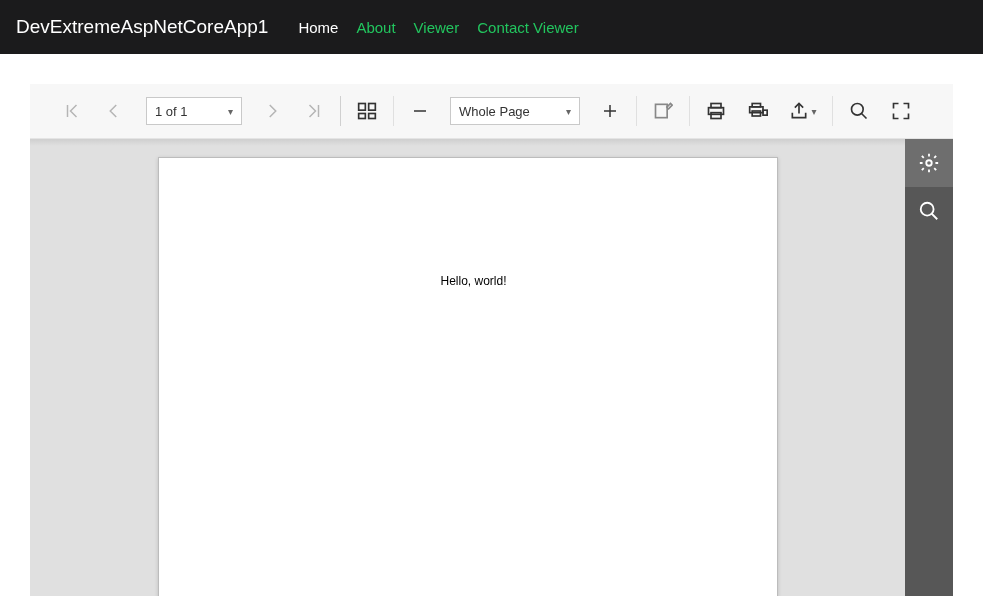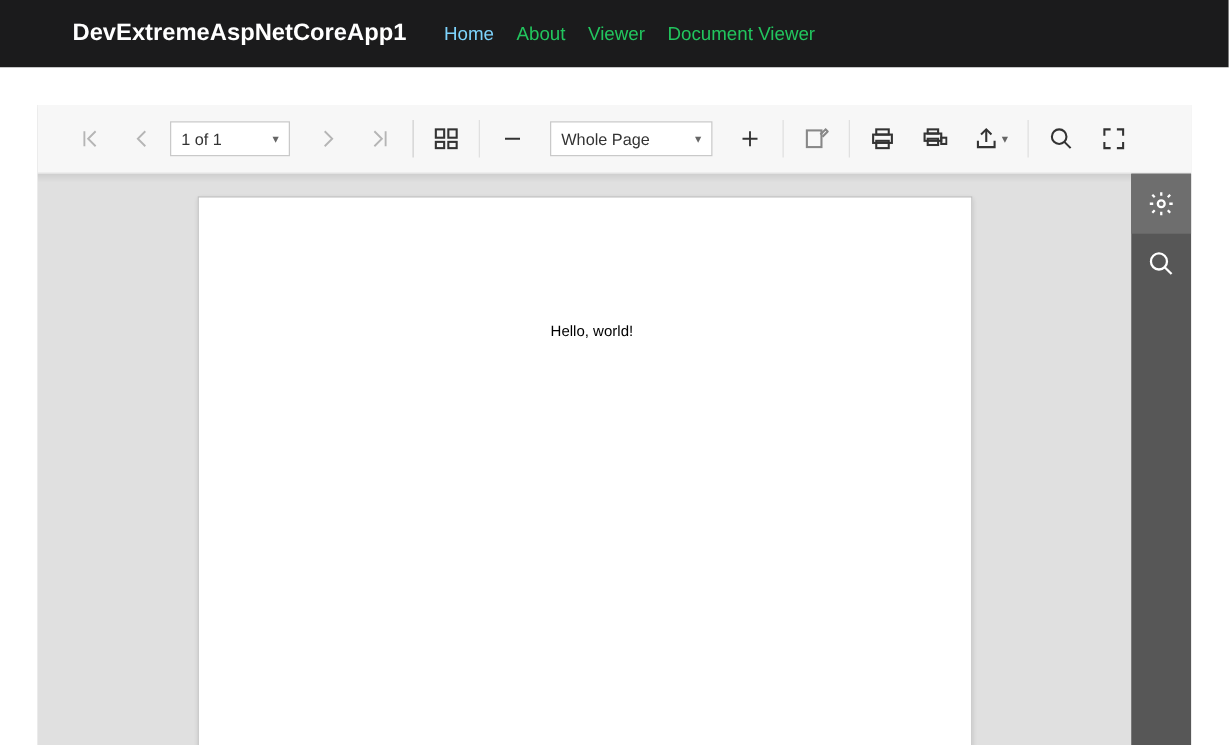--- a/index.html
+++ b/index.html
@@ -15,30 +15,29 @@
       background: #1b1b1c;
       height: 54px;
       display: flex;
       align-items: center;
       padding: 0 16px;
       gap: 18px;
     }
     .brand {
       color: #fff;
       font-size: 19px;
-      font-weight: 700;
+      font-weight: 400;
       margin-right: 12px;
-      margin-left: 42px;
     }
     .nav-link {
       color: #22c55e;
       font-size: 15px;
       cursor: pointer;
     }
-    .nav-link.active { color: #7dd3fc; }
+    .nav-link.active { color: #ffffff; }
     
     .main {
       position: absolute;
       left: 0; top: 54px; right: 0; bottom: 0;
       background: #fff;
       padding: 30px 30px 0 30px;
     }
     .viewer-wrap {
       position: relative;
       width: 100%;
@@ -82,21 +81,21 @@
       background: #fff;
       border: 1px solid #c9c9c9;
       display: flex;
       align-items: center;
       justify-content: space-between;
       padding: 0 8px;
       font-size: 13px;
       color: #333;
       cursor: pointer;
     }
-    .page-box { width: 96px; margin: 0 8px 0 0; }
+    .page-box { width: 96px; margin: 0 8px 0 10px; }
     .zoom-box { width: 130px; margin: 0 8px; align-items: center; }
     .caret {
       font-size: 10px; color: #666; margin-left: 6px;
     }
     svg { display: block; }
     
     .canvas {
       position: absolute;
       left: 0; right: 48px; top: 55px; bottom: 0;
       background: #e0e0e0;
@@ -111,21 +110,21 @@
       left: 50%; transform: translateX(-50%);
       top: 18px;
       width: 620px;
       height: 800px;
       background: #fff;
       border: 1px solid #bcbcbc;
       box-shadow: 0 1px 4px rgba(0,0,0,0.15);
     }
     .page-text {
       position: absolute;
-      top: 100px;
+      top: 116px;
       left: 0; right: 0;
       text-align: center;
       font-family: Arial, sans-serif;
       font-size: 12px;
       color: #000;
       padding-left: 12px;
     }
     
     .side-rail {
       position: absolute;
@@ -144,21 +143,21 @@
     .side-btn.settings { background: #6e6e6e; }
   </style>
 </head>
 <body>
 
 <div class="navbar">
   <span class="brand">DevExtremeAspNetCoreApp1</span>
   <span class="nav-link active">Home</span>
   <span class="nav-link">About</span>
   <span class="nav-link">Viewer</span>
-  <span class="nav-link">Document Viewer</span>
+  <span class="nav-link">Contact Viewer</span>
 </div>
 
 <div class="main">
   <div class="viewer-wrap">
 
     <div class="toolbar">
 
       <div class="tb-btn disabled">
         <svg width="18" height="18" viewBox="0 0 24 24" fill="none" stroke="currentColor" stroke-width="2">
             <line x1="6" y1="4" x2="6" y2="20"></line>

